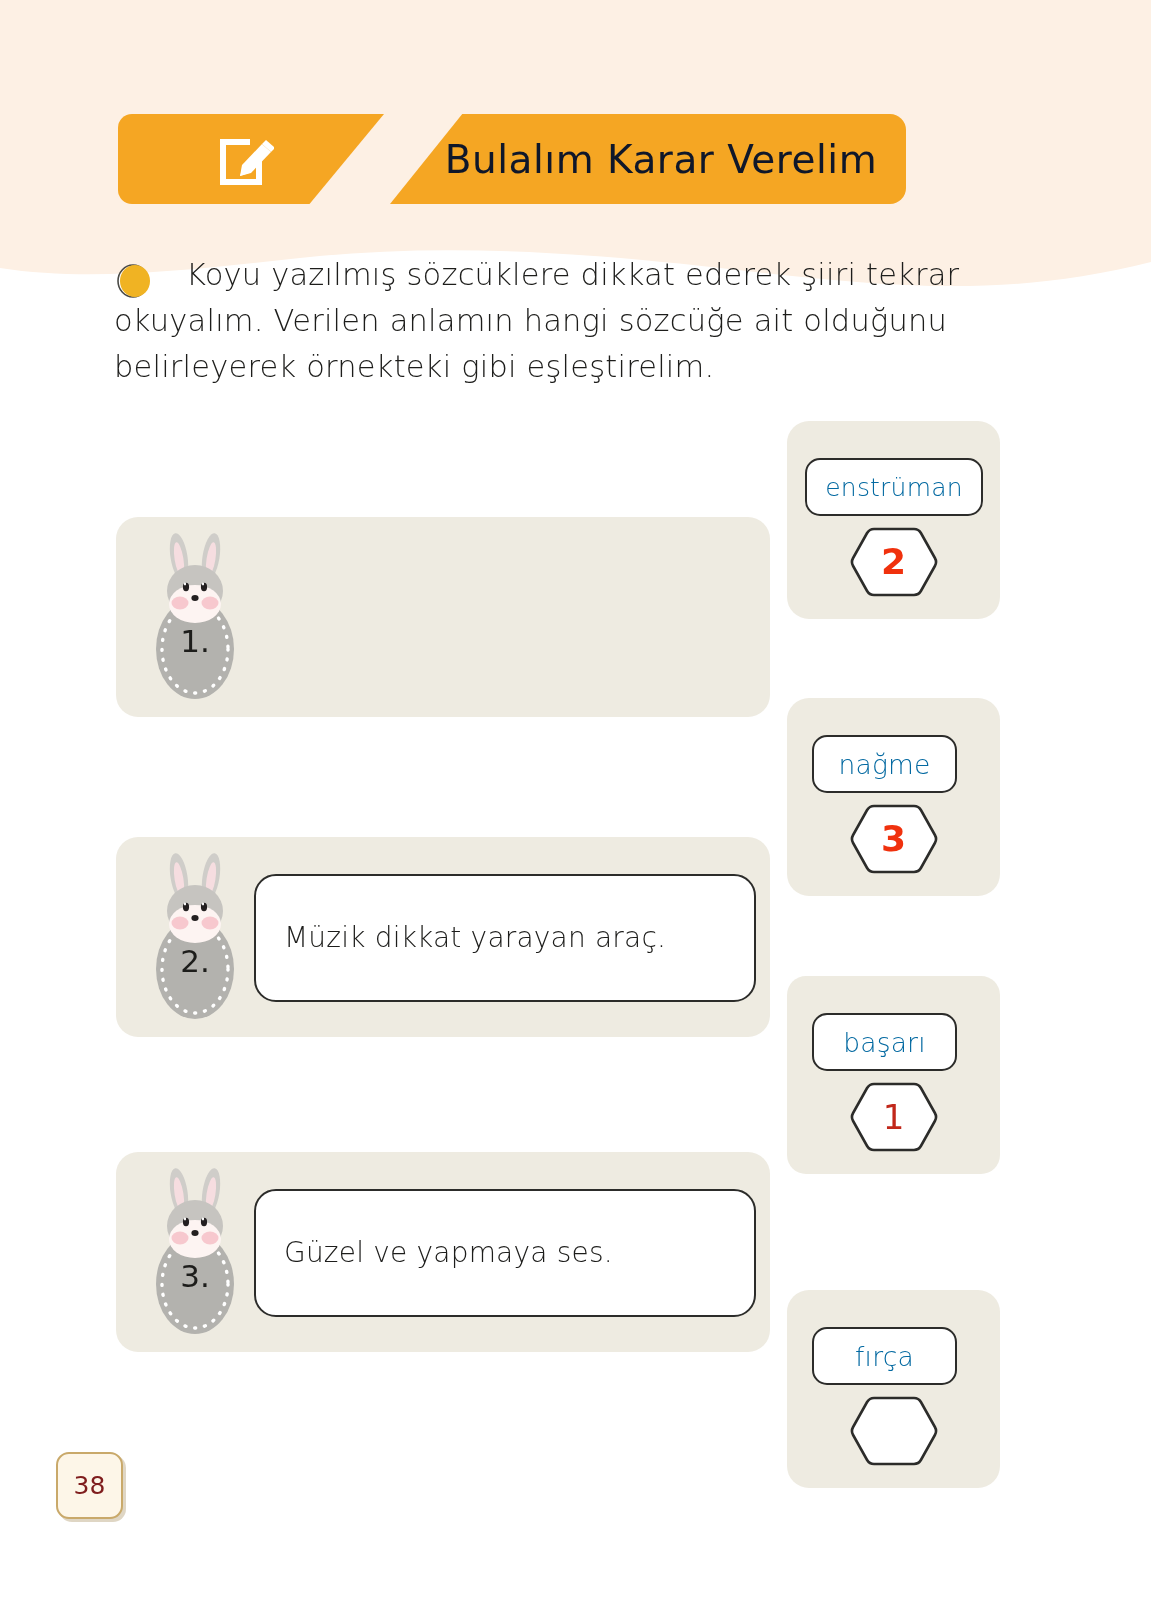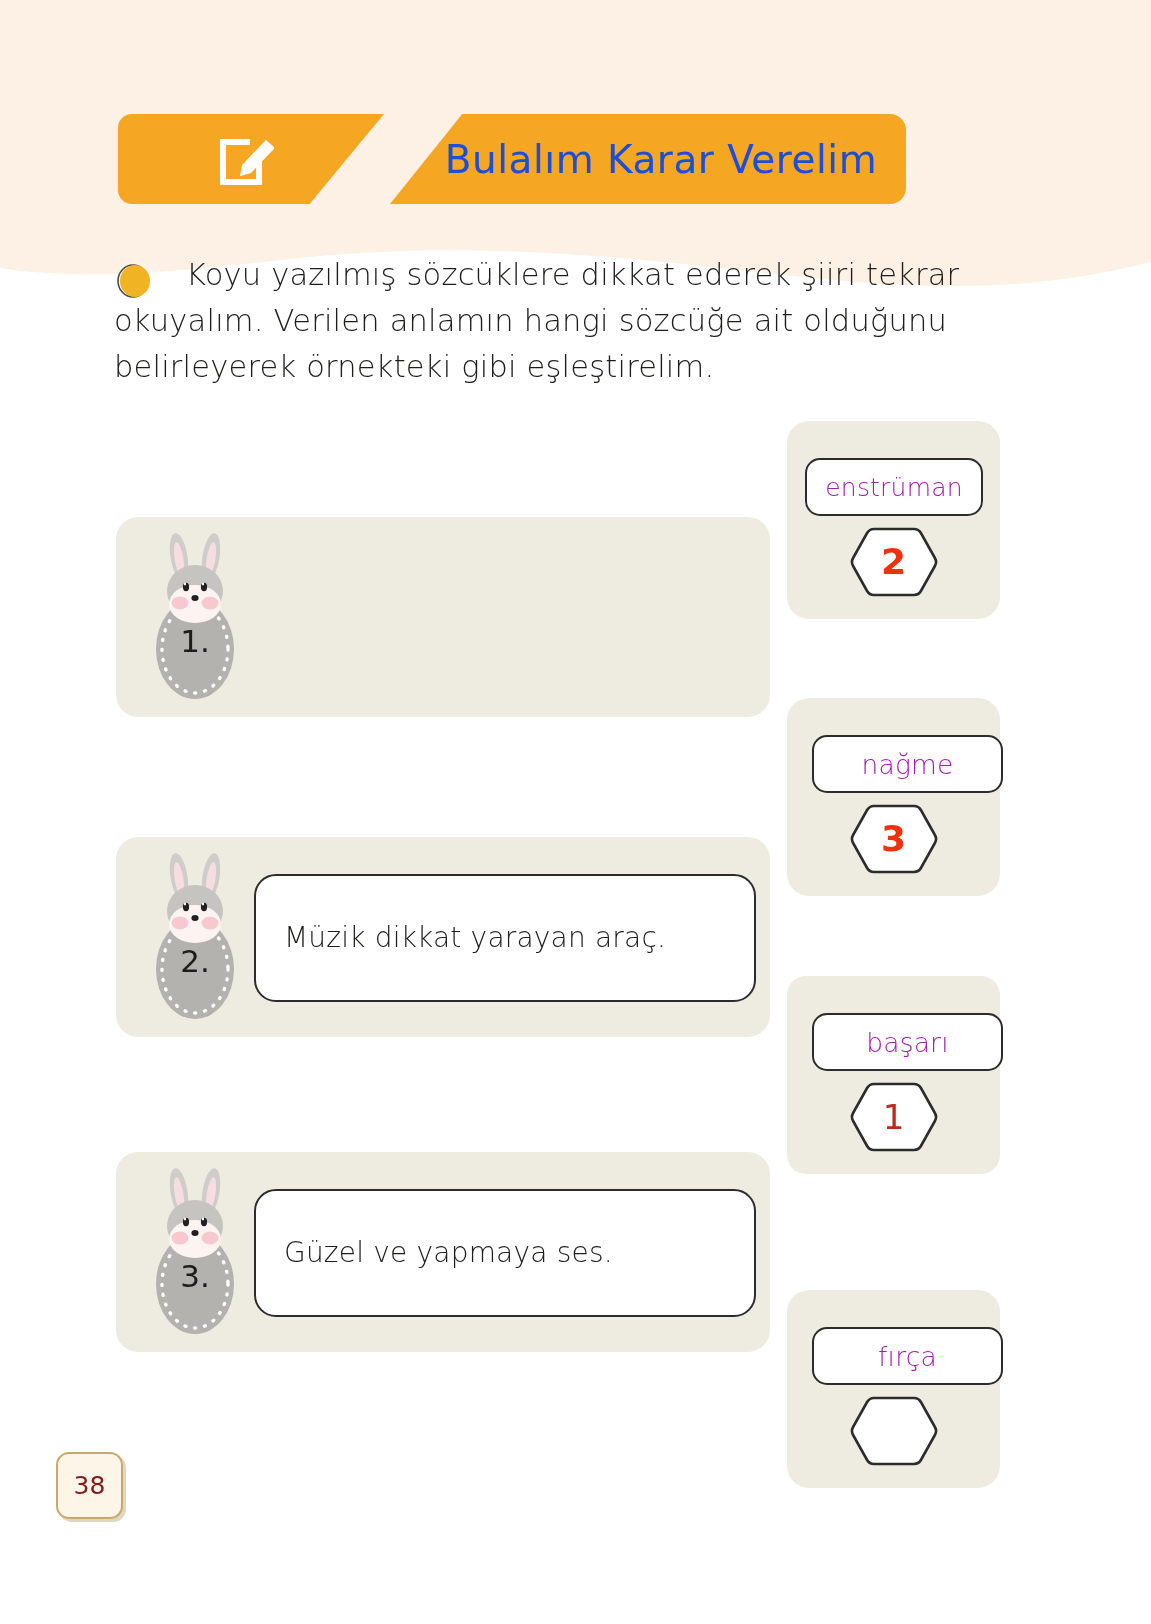--- a/index.html
+++ b/index.html
@@ -30,21 +30,21 @@
   .banner-title-tab{
     position:absolute;left:272px;top:0;width:516px;height:90px;
     background:#f5a623;
     border-radius:0 16px 16px 0;
     -webkit-clip-path:polygon(14% 0,100% 0,100% 100%,0 100%);
     clip-path:polygon(14% 0,100% 0,100% 100%,0 100%);
   }
   .banner-title{
     position:absolute;left:272px;top:0;width:516px;height:90px;
     display:flex;align-items:center;justify-content:center;
-    color:#1d4ed8;font-size:39px;letter-spacing:.5px;
+    color:#0f172a;font-size:39px;letter-spacing:.5px;
     font-family:"DejaVu Sans",sans-serif;font-weight:400;
     padding-left:26px;box-sizing:border-box;
   }
 
   
   .instr{
     position:absolute;left:114px;top:252px;width:900px;
     font-size:30.5px;line-height:46px;color:#1d1d1b;
     font-family:"DejaVu Sans",sans-serif;font-weight:300;
     letter-spacing:.2px;
@@ -86,28 +86,28 @@
   .word-card{
     position:absolute;left:787px;width:213px;
     background:#eeebe1;border-radius:22px;
   }
   .word-card.w1{top:421px;height:198px;}
   .word-card.w2{top:698px;height:198px;}
   .word-card.w3{top:976px;height:198px;border-radius:19px;}
   .word-card.w4{top:1290px;height:198px;}
 
   .word-pill{
-    position:absolute;left:25px;top:37px;width:191px;height:58px;
+    position:absolute;left:25px;top:37px;width:145px;height:58px;
     background:#ffffff;border:2.6px solid #2c2c2a;border-radius:15px;
     display:flex;align-items:center;justify-content:center;
     box-sizing:border-box;
   }
   .word-pill.wide{left:18px;width:178px;}
   .word-text{
-    font-size:26.5px;color:#a21caf;font-family:"DejaVu Sans",sans-serif;
+    font-size:26.5px;color:#0369a1;font-family:"DejaVu Sans",sans-serif;
     font-weight:300;letter-spacing:.2px;white-space:nowrap;
   }
   .word-text.small{font-size:25px;}
 
   .hexwrap{position:absolute;left:62px;top:104px;width:90px;height:74px;}
   .hexwrap svg{display:block;}
   .hexnum{
     position:absolute;left:0;top:104px;width:213px;text-align:center;
     height:74px;line-height:74px;
     font-family:"DejaVu Sans",sans-serif;

